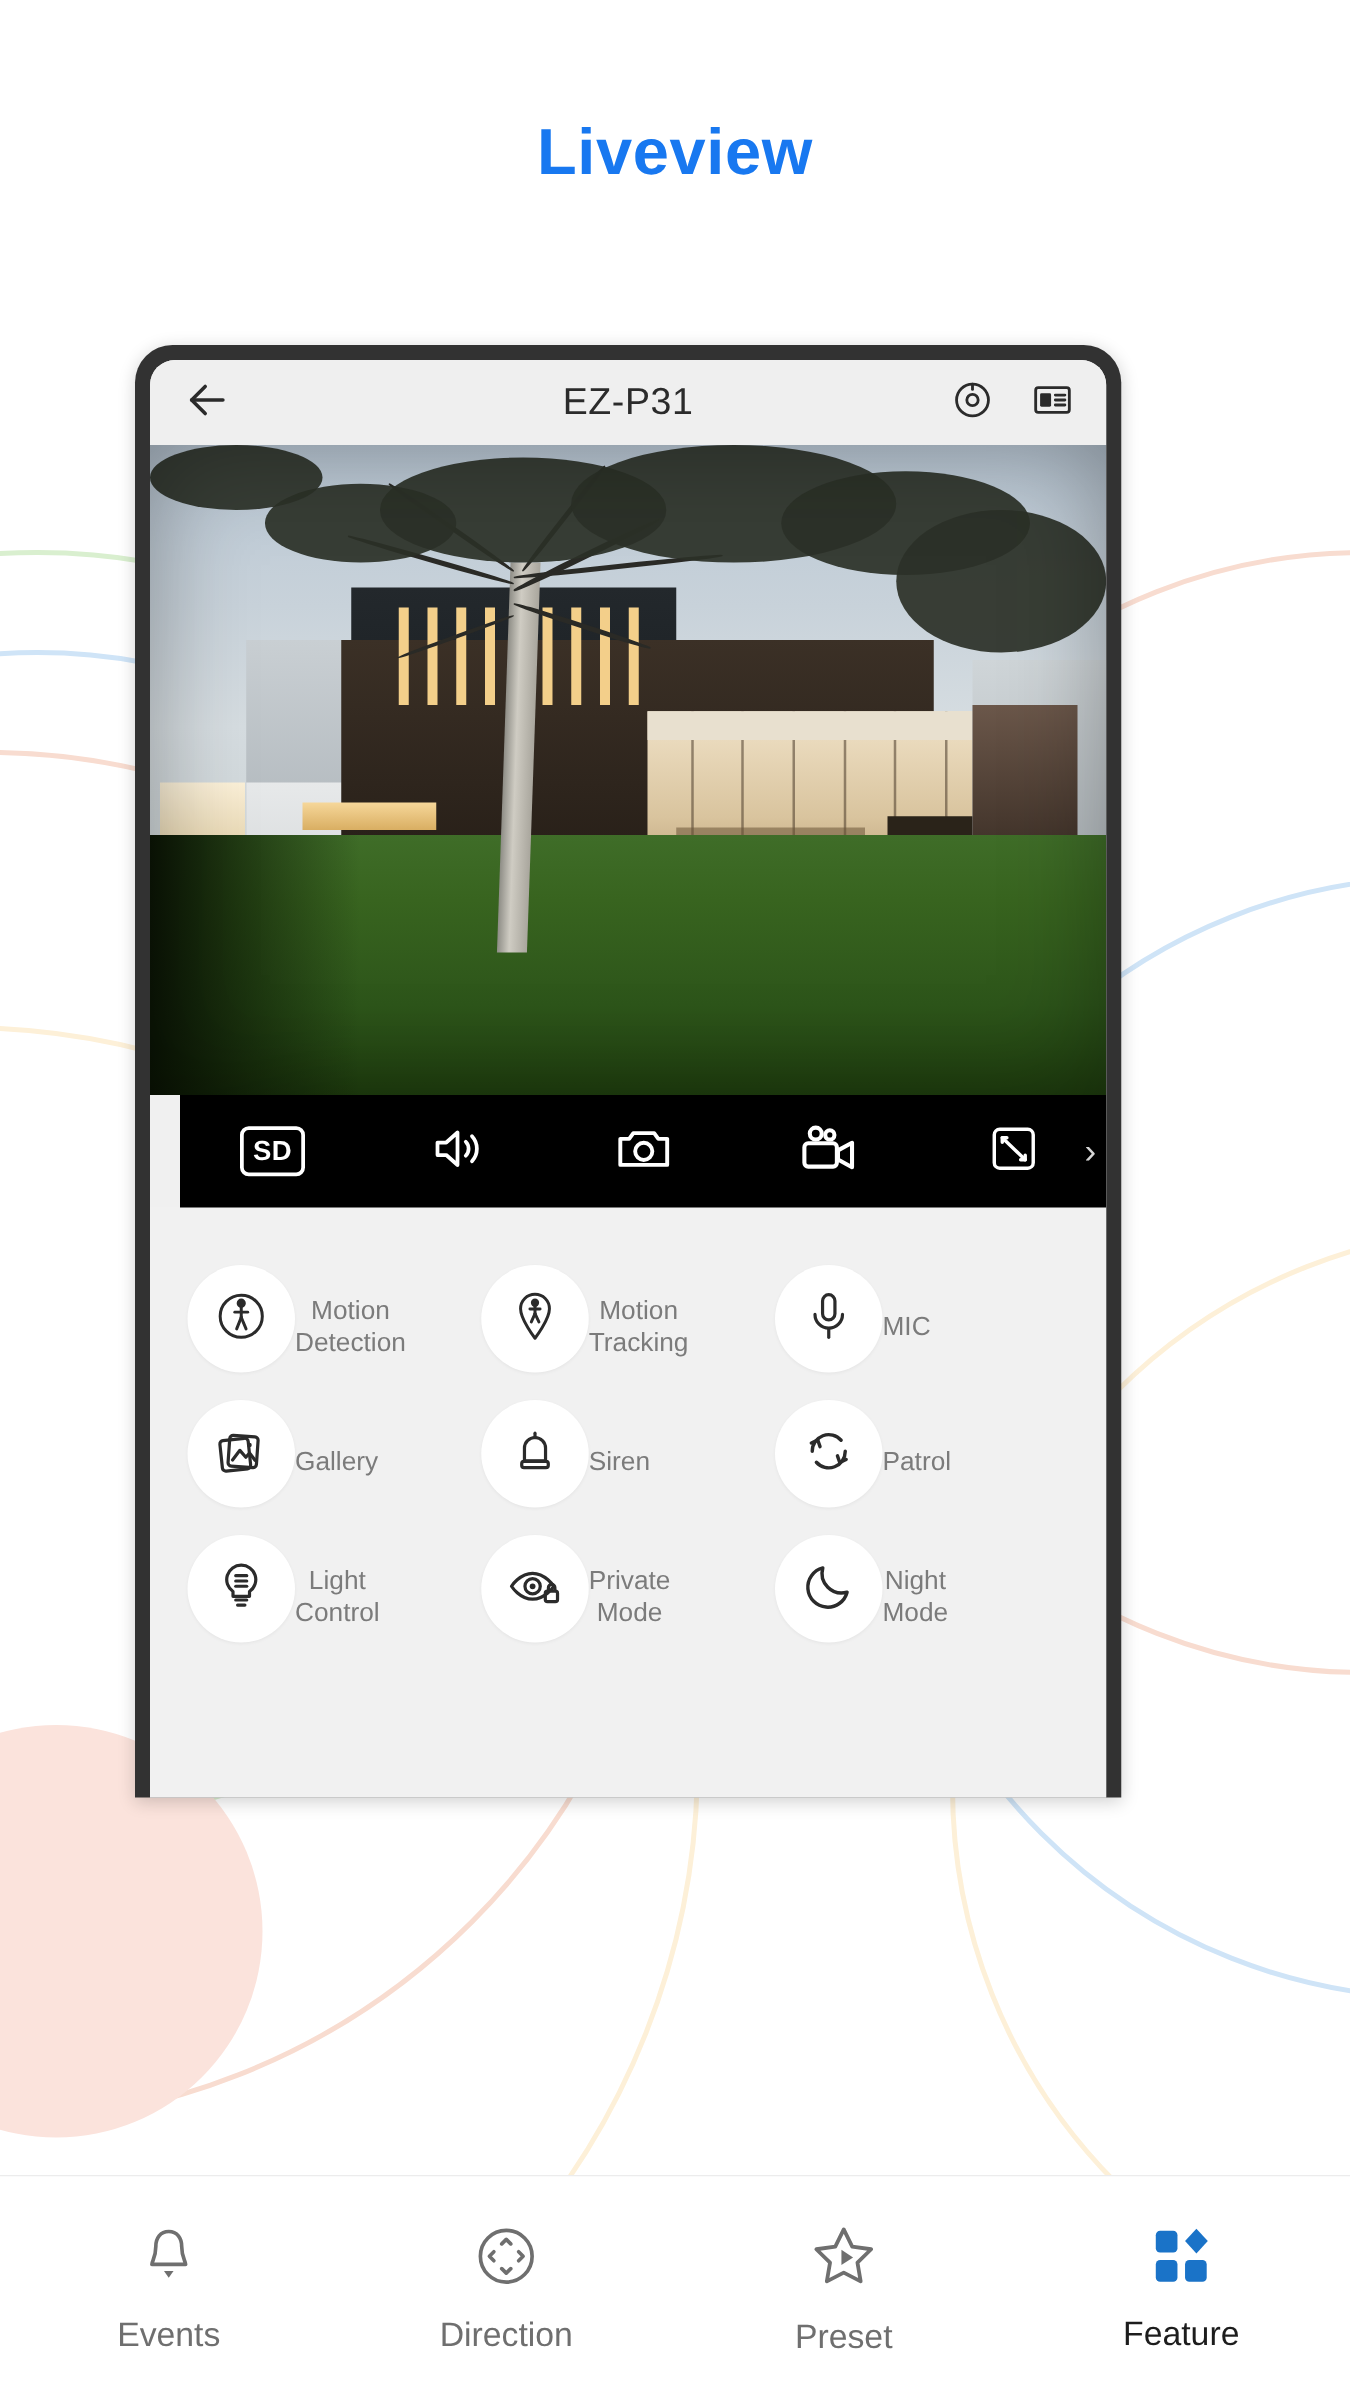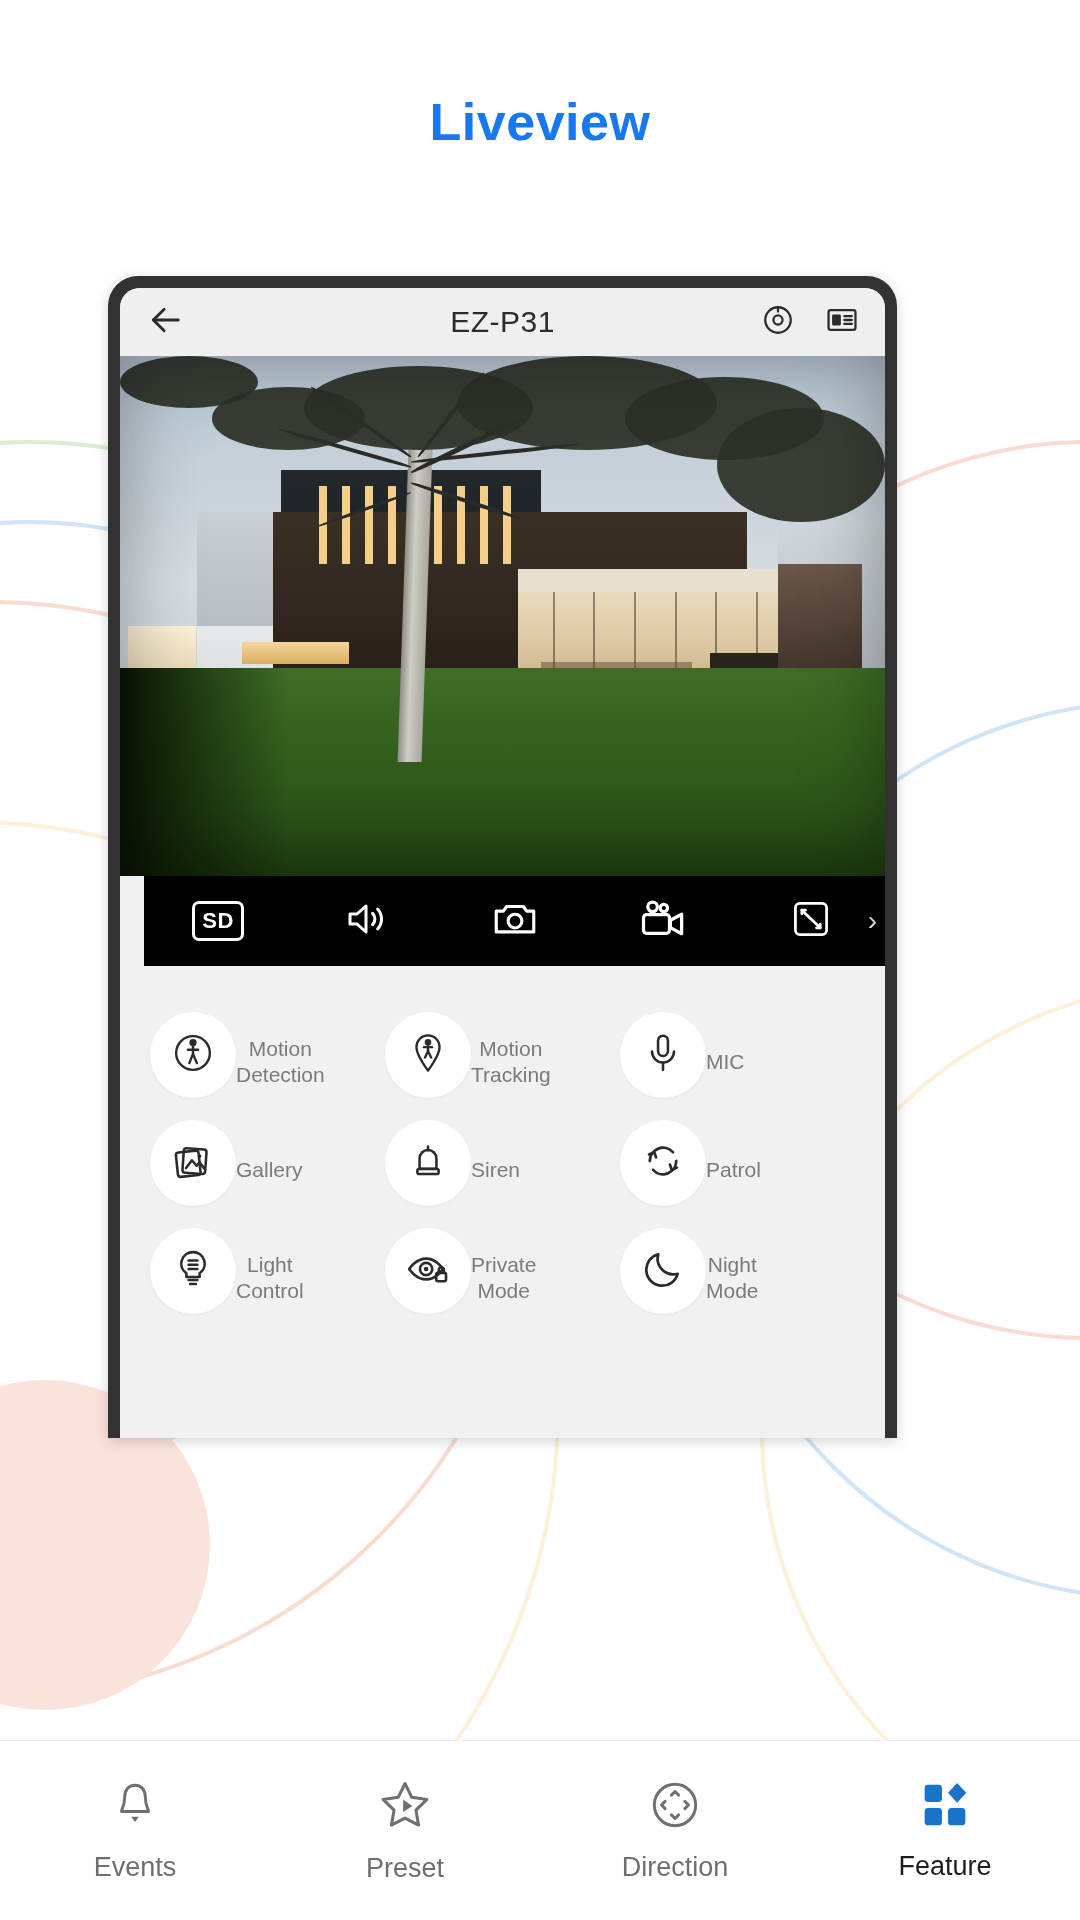--- a/index.html
+++ b/index.html
@@ -455,39 +455,39 @@
       <svg width="54" height="54" viewBox="0 0 24 24" fill="none" stroke="#6f6f6f" stroke-width="1.3" stroke-linejoin="round">
         <path d="M12 3.2c-3 0-4.6 2.4-4.6 5.3 0 4-1.4 5.2-1.4 6.4h12c0-1.2-1.4-2.4-1.4-6.4 0-2.9-1.6-5.3-4.6-5.3z"></path>
         <path d="M10.3 17.2l1.7 2.4 1.7-2.4z" fill="#6f6f6f" stroke="none"></path>
       </svg>
     </span>
     <span class="nav-label">Events</span>
   </div>
 
   <div class="nav-item">
     <span>
-      <svg width="56" height="56" viewBox="0 0 24 24" fill="none" stroke="#6f6f6f" stroke-width="1.3" stroke-linejoin="round">
-        <polygon points="12,2.8 14.9,8.7 21.4,9.6 16.7,14.2 17.8,20.6 12,17.6 6.2,20.6 7.3,14.2 2.6,9.6 9.1,8.7"></polygon>
-        <polygon points="11.2,9.8 15.2,12.4 11.2,15" fill="#6f6f6f" stroke="none"></polygon>
-      </svg>
-    </span>
-    <span class="nav-label">Preset</span>
-  </div>
-
-  <div class="nav-item">
-    <span>
       <svg width="54" height="54" viewBox="0 0 24 24" fill="none" stroke="#6f6f6f" stroke-width="1.3" stroke-linecap="round" stroke-linejoin="round">
         <circle cx="12" cy="12" r="9.2"></circle>
         <polyline points="10.4,7.6 12,6 13.6,7.6"></polyline>
         <polyline points="10.4,16.4 12,18 13.6,16.4"></polyline>
         <polyline points="7.6,10.4 6,12 7.6,13.6"></polyline>
         <polyline points="16.4,10.4 18,12 16.4,13.6"></polyline>
       </svg>
     </span>
     <span class="nav-label">Direction</span>
+  </div>
+
+  <div class="nav-item">
+    <span>
+      <svg width="56" height="56" viewBox="0 0 24 24" fill="none" stroke="#6f6f6f" stroke-width="1.3" stroke-linejoin="round">
+        <polygon points="12,2.8 14.9,8.7 21.4,9.6 16.7,14.2 17.8,20.6 12,17.6 6.2,20.6 7.3,14.2 2.6,9.6 9.1,8.7"></polygon>
+        <polygon points="11.2,9.8 15.2,12.4 11.2,15" fill="#6f6f6f" stroke="none"></polygon>
+      </svg>
+    </span>
+    <span class="nav-label">Preset</span>
   </div>
 
   <div class="nav-item active">
     <span>
       <svg width="52" height="52" viewBox="0 0 24 24">
         <rect x="2.6" y="2.6" width="8" height="8" rx="1.6" fill="#1a73c8"></rect>
         <path d="M17.6 1.8l4.2 4.6-4.2 4.6-4.2-4.6z" fill="#1a73c8"></path>
         <rect x="2.6" y="13.4" width="8" height="8" rx="1.6" fill="#1a73c8"></rect>
         <rect x="13.4" y="13.4" width="8" height="8" rx="1.6" fill="#1a73c8"></rect>
       </svg>

